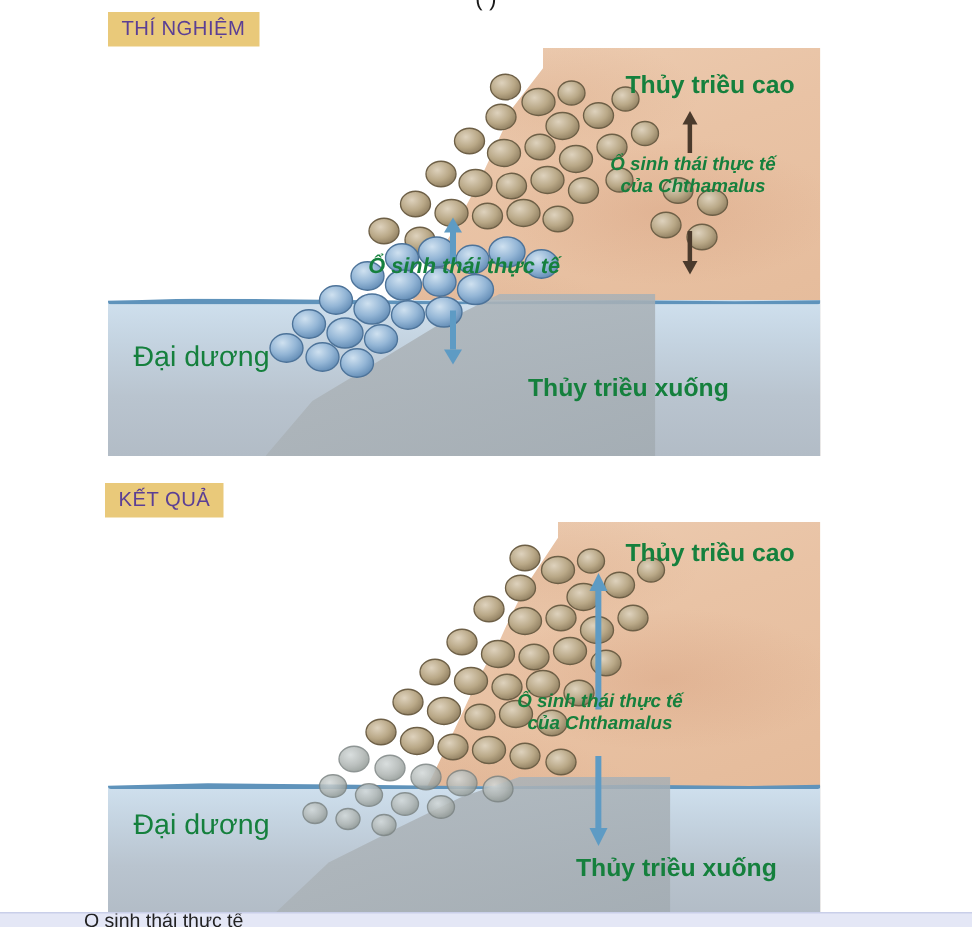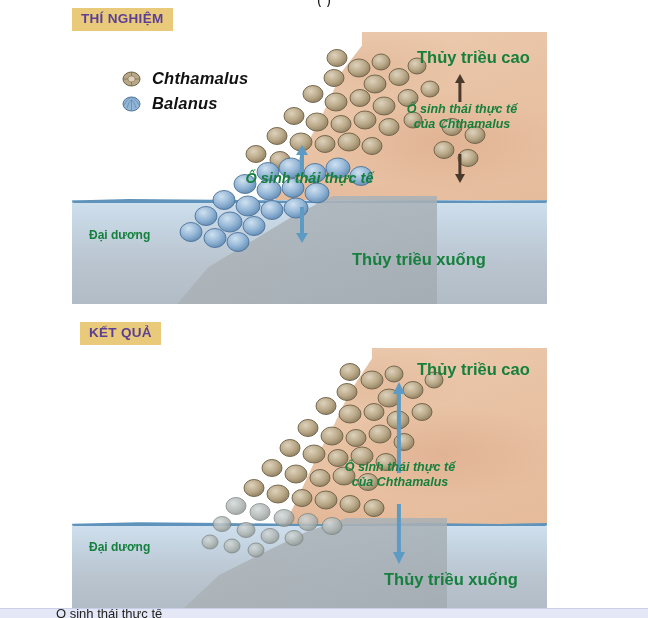--- a/index.html
+++ b/index.html
@@ -17,29 +17,29 @@
     position:absolute;left:0;top:-9px;width:648px;height:16px;
     text-align:center;font-size:15px;color:#1a1a1a;
     white-space:nowrap;overflow:hidden;
   }
 
   
   .banner{
     position:absolute;
     background:#e9c97a;
     color:#5b3f95;
-    font-weight:bold;
+    font-weight:normal;
     font-size:13.5px;
     letter-spacing:.3px;
     padding:3px 9px 4px 9px;
     line-height:1.15;
     white-space:nowrap;
   }
   #banner-exp{left:72px;top:8px;}
-  #banner-res{left:80px;top:322px;}
+  #banner-res{left:70px;top:322px;}
 
   
   .legend{position:absolute;left:122px;top:66px;}
   .legend-row{display:flex;align-items:center;height:25px;}
   .legend-label{
     font-style:italic;font-weight:bold;font-size:16.5px;color:#111;
     margin-left:11px;letter-spacing:.2px;
   }
   .shell{width:19px;height:16px;flex:0 0 19px;position:relative;}
 
@@ -71,21 +71,21 @@
   
   .rock-sub{
     position:absolute;
     background:linear-gradient(150deg,rgba(176,183,188,.92),rgba(161,170,176,.80));
   }
 
   
   .lab{position:absolute;color:#15803d;white-space:nowrap;}
   .lab-big{font-size:16.5px;font-weight:bold;}
   .lab-it{font-size:12.5px;font-weight:bold;font-style:italic;line-height:1.18;text-align:center;}
-  .lab-ocean{font-size:12px;font-weight:bold;}
+  .lab-ocean{font-size:19px;font-weight:normal;}
 
   
   .arrow{position:absolute;}
   .arr-shaft{position:absolute;left:50%;transform:translateX(-50%);}
   .arr-head{position:absolute;left:50%;transform:translateX(-50%);width:0;height:0;}
 
   
   .bottom-band{
     position:absolute;left:0;bottom:0;width:648px;height:9px;
     background:#e4e7f6;border-top:1px solid #c9cfe9;overflow:hidden;
@@ -212,43 +212,20 @@
     </div>
     <div class="lab lab-it" style="left:160px;top:138px;width:155px;font-size:14.5px;">
       <div>Ổ sinh thái thực tế</div>
     </div>
 
     <div class="lab lab-big" style="left:280px;top:218px;">Thủy triều xuống</div>
 
     <div class="lab lab-ocean" style="left:17px;top:196px;">Đại dương</div>
   </div>
 
-  <div class="legend">
-    <div class="legend-row">
-      <span class="shell">
-        <svg width="19" height="16" viewBox="0 0 19 16">
-          <ellipse cx="9.5" cy="8" rx="8.5" ry="7" fill="#b9a887" stroke="#6d5f46" stroke-width="1"></ellipse>
-          <ellipse cx="9.5" cy="8" rx="3.6" ry="3" fill="#ded2bd" stroke="#8d7c5e" stroke-width=".7"></ellipse>
-          <path d="M9.5 1 L9.5 5 M9.5 11 L9.5 15 M1.2 8 L6 8 M13 8 L17.8 8" stroke="#7d6c50" stroke-width=".7"></path>
-        </svg>
-      </span>
-      <span class="legend-label">Chthamalus</span>
-    </div>
-    <div class="legend-row">
-      <span class="shell">
-        <svg width="19" height="16" viewBox="0 0 19 16">
-          <ellipse cx="9.5" cy="8" rx="8.5" ry="7" fill="#94b6d6" stroke="#4d7399" stroke-width="1"></ellipse>
-          <path d="M2 9 Q6 2 9.5 1.4 Q13 2 17 9" fill="none" stroke="#5f89b3" stroke-width=".8"></path>
-          <path d="M5 12 Q7 5 9.5 3.5 Q12 5 14 12" fill="none" stroke="#5f89b3" stroke-width=".8"></path>
-          <path d="M9.5 14 L9.5 4" stroke="#5f89b3" stroke-width=".8"></path>
-        </svg>
-      </span>
-      <span class="legend-label">Balanus</span>
-    </div>
-  </div>
 
   <div class="banner" id="banner-res">KẾT QUẢ</div>
 
   <div class="panel" id="panel-res">
 
     <div class="rock" style="left:0;top:0;width:475px;height:262px;
                 clip-path:polygon(62% 0%, 100% 0%, 100% 100%, 36% 100%, 32% 86%, 40% 72%,
                                   45% 58%, 50% 44%, 55% 30%, 59% 14%, 61% 5%);"></div>
 
     <div class="whitemask" style="left:0;top:0;width:300px;height:176px;

